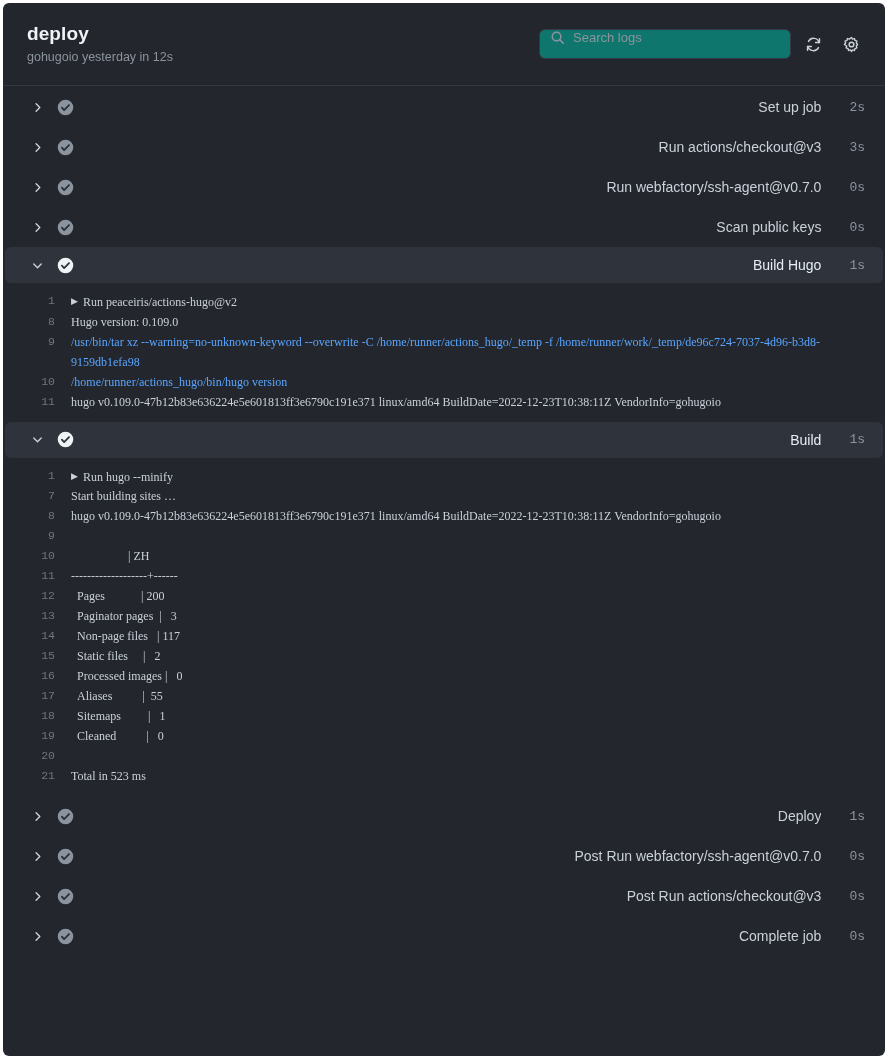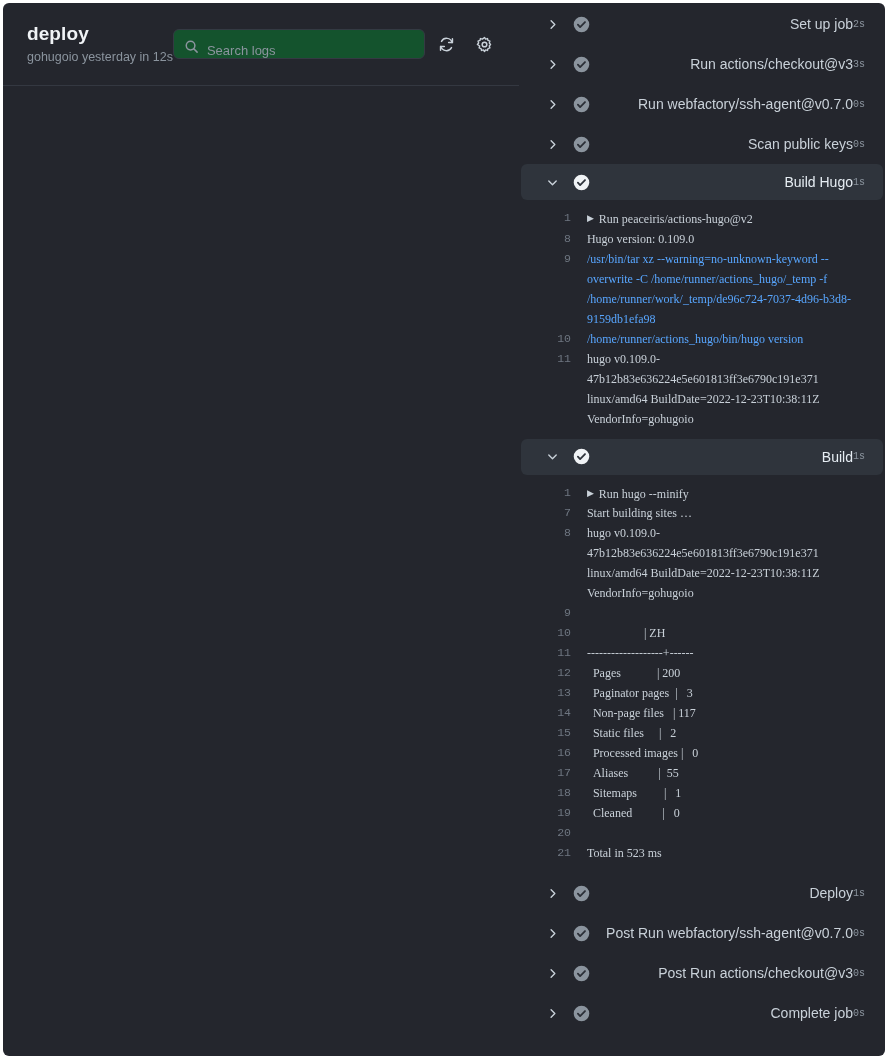--- a/index.html
+++ b/index.html
@@ -16,20 +16,21 @@
   .app {
     position: absolute;
     left: 3px;
     top: 3px;
     width: 882px;
     height: 1053px;
     background: #24262d;
     border-radius: 6px;
     overflow: hidden;
     display: flex;
+    flex-direction: column;
   }
 
   
   .header {
     height: 83px;
     box-sizing: border-box;
     border-bottom: 1px solid #343841;
     display: flex;
     align-items: center;
     padding: 0 18px 0 24px;
@@ -57,25 +58,25 @@
   }
   .header-right {
     display: flex;
     align-items: center;
     gap: 6px;
     flex: 0 0 auto;
   }
   .search-box {
     width: 252px;
     height: 30px;
-    background: #14532d;
+    background: #0f766e;
     border: 1px solid #343a43;
     border-radius: 6px;
     display: flex;
-    align-items: flex-end;
+    align-items: flex-start;
     padding: 0 10px;
     box-sizing: border-box;
     gap: 8px;
   }
   .search-box svg { flex: 0 0 auto; }
   .search-input {
     background: transparent;
     border: 0;
     outline: none;
     color: #c9d1d9;
@@ -143,23 +144,23 @@
     color: #c9d1d9;
     font-size: 14px;
     white-space: nowrap;
     overflow: hidden;
     text-overflow: ellipsis;
   }
   .step.expanded .step-name { color: #e6edf3; }
   .step-dur {
     flex: 0 0 auto;
     color: #8b949e;
-    font-size: 10px;
+    font-size: 13px;
     font-family: "Liberation Mono", monospace;
-    margin-left: 0;
+    margin-left: 28px;
   }
 
   
   .log {
     padding: 8px 0 10px 0;
     font-family: "Liberation Mono", monospace;
     font-size: 12px;
     line-height: 20px;
   }
   .log-line {

